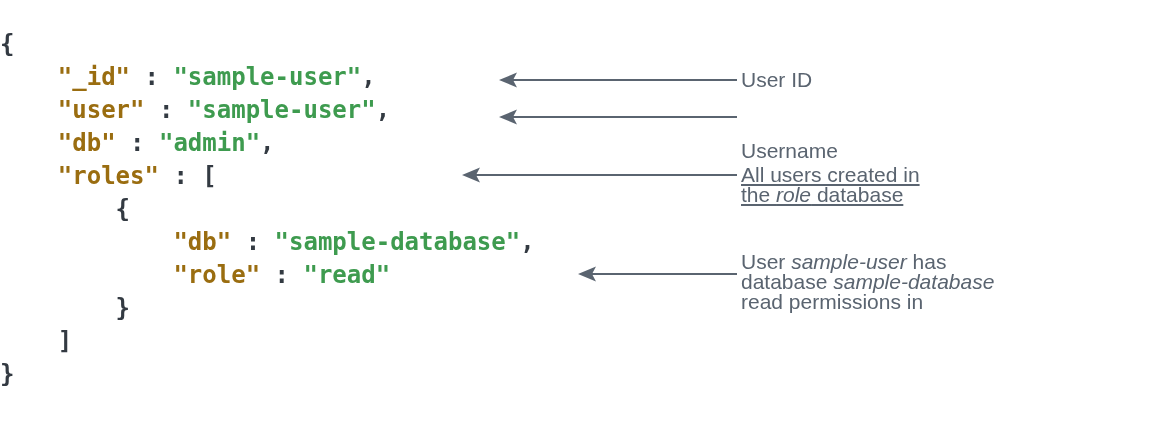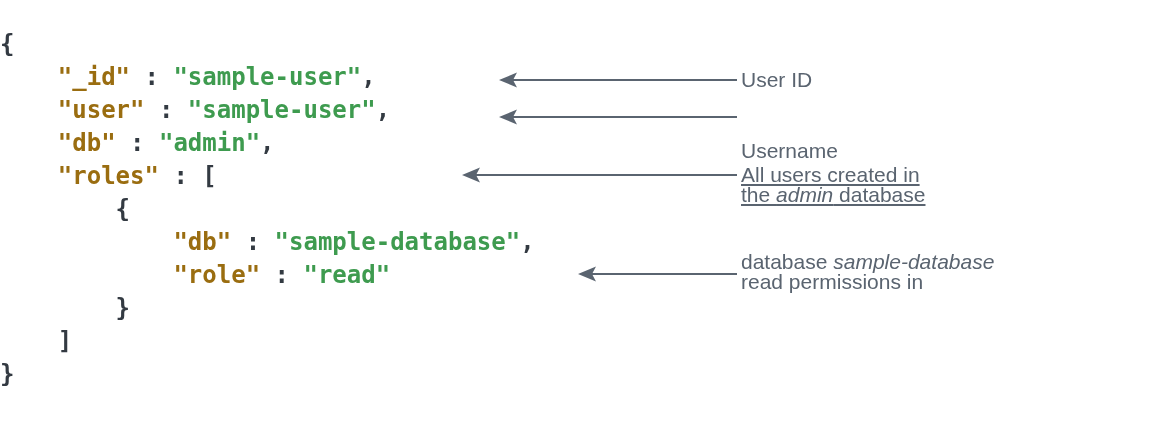--- a/index.html
+++ b/index.html
@@ -68,27 +68,28 @@
     </svg>
     <div class="annotation" style="left: 741px; top: 97px; margin-top: 44px;">
       <div><span>Username</span></div>
     </div>
     <svg class="arrow-svg" width="238" height="22" style="left: 499px; top: 106px;">
       <line x1="238" y1="11" x2="13" y2="11" stroke="#5a6470" stroke-width="1.8"></line>
       <polygon points="0,11 18,3.5 14,11 18,18.5" fill="#5a6470"></polygon>
     </svg>
     <div class="annotation" style="left: 741px; top: 165px; text-decoration: underline;">
       <div><span>All users created in</span></div>
-      <div><span>the </span><em>admin</em><span> database</span></div>
+      <div><span>the </span><em>role</em><span> database</span></div>
     </div>
     <svg class="arrow-svg" width="275" height="22" style="left: 462px; top: 164px;">
       <line x1="275" y1="11" x2="13" y2="11" stroke="#5a6470" stroke-width="1.8"></line>
       <polygon points="0,11 18,3.5 14,11 18,18.5" fill="#5a6470"></polygon>
     </svg>
     <div class="annotation" style="left: 741px; top: 252px;">
+      <div><span>User </span><em>sample-user</em><span> has</span></div>
       <div><span>database </span><em>sample-database</em></div>
       <div><span>read permissions in</span></div>
     </div>
     <svg class="arrow-svg" width="159" height="22" style="left: 578px; top: 263px;">
       <line x1="159" y1="11" x2="13" y2="11" stroke="#5a6470" stroke-width="1.8"></line>
       <polygon points="0,11 18,3.5 14,11 18,18.5" fill="#5a6470"></polygon>
     </svg>
   </div>
 
 </body></html>

